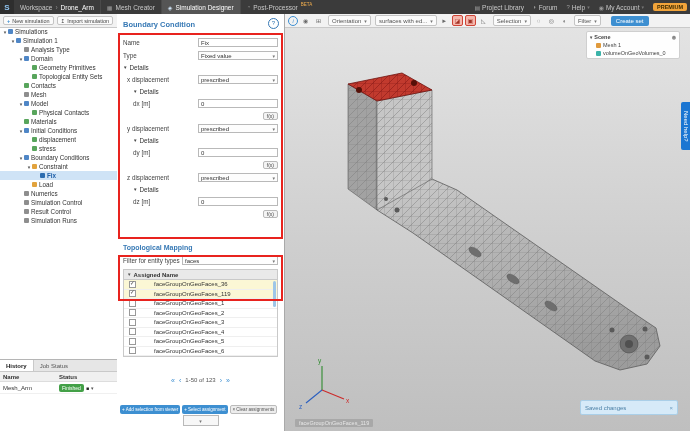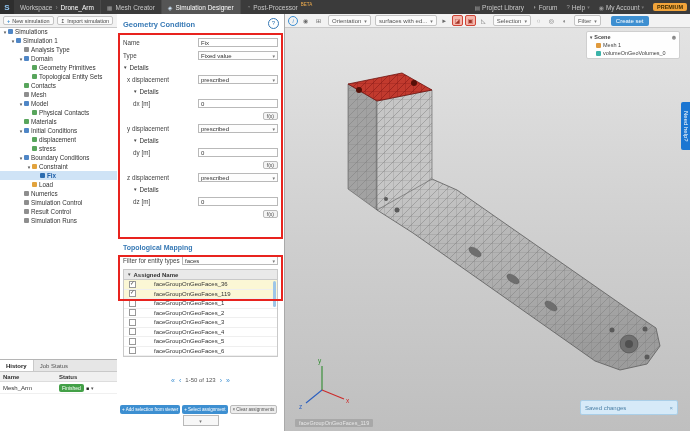--- a/index.html
+++ b/index.html
@@ -377,21 +377,21 @@
           <span class="h-c2">
             <span class="badge">Finished</span>
             <span class="msq"></span>
             <span class="mcar"></span>
           </span>
         </div>
       </div>
   </div>
 
   <div class="panel">
-    <div class="panel-title">Geometry Condition</div>
+    <div class="panel-title">Boundary Condition</div>
     <div class="help-circle">?</div>
     <div class="panel-body">
       <div class="frow">
         <span class="flabel">Name</span>
         <input class="txt" value="Fix" style="">
       </div>
       <div class="frow">
         <span class="flabel">Type</span>
         <span class="sel">
           <span>Fixed value</span>

